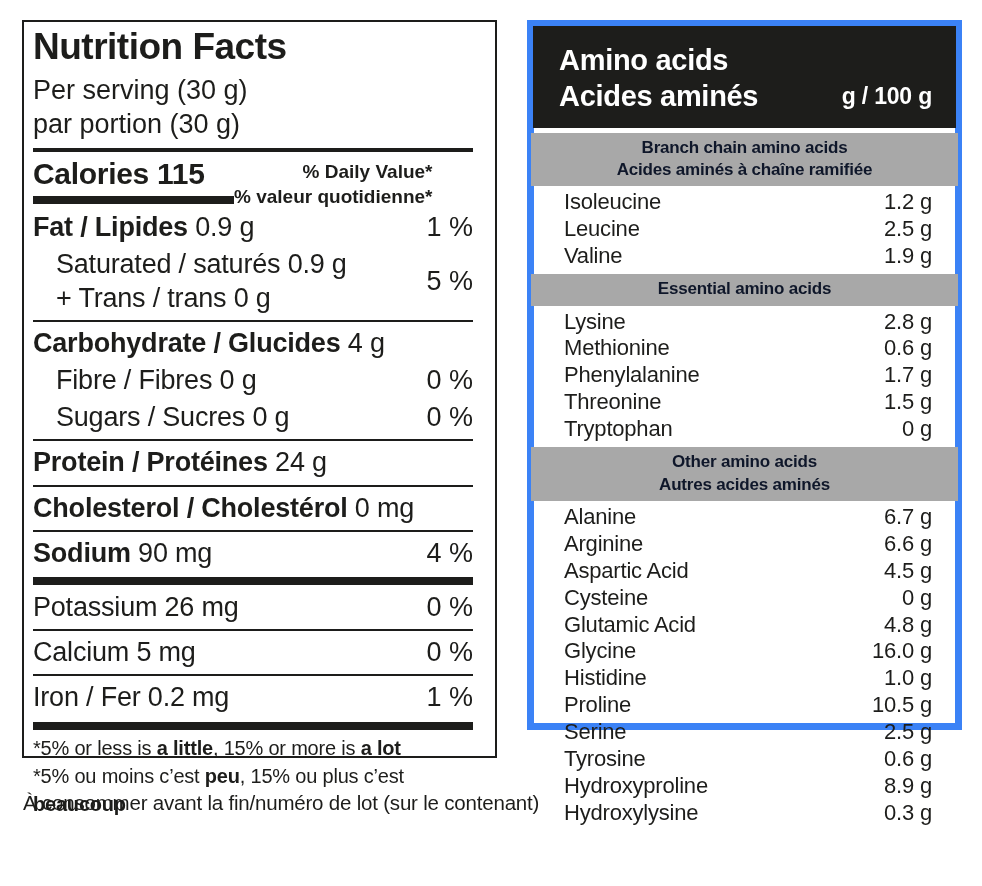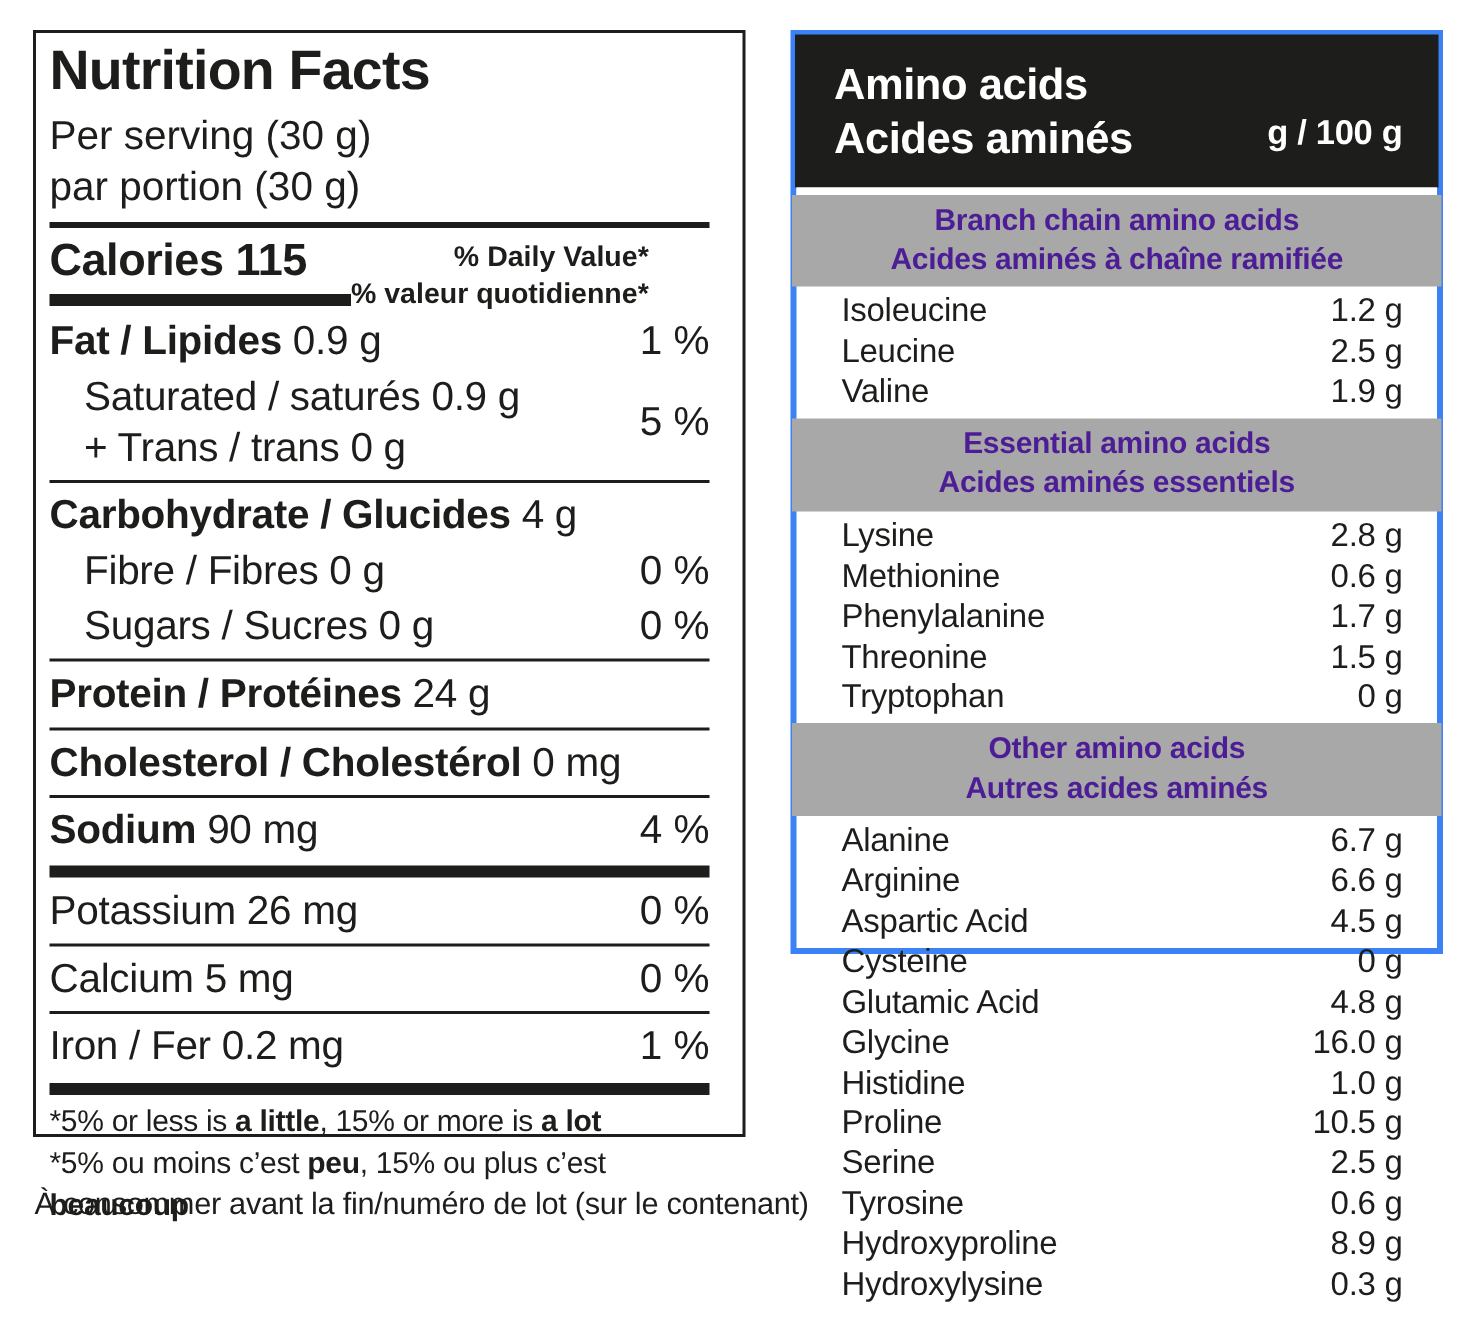--- a/index.html
+++ b/index.html
@@ -34,40 +34,40 @@
   .div-thin{height:2px;background:#1d1d1b;margin:3px 0;}
   .div-thick{height:8px;background:#1d1d1b;margin:5px 0 4px 0;}
   .nf-row{display:flex;justify-content:space-between;font-size:27px;line-height:1.23;padding:2px 0;gap:43px;}
   .nf-row .nf-name{letter-spacing:-0.2px;}
   .nf-row.nf-sub .nf-name{padding-left:23px;}
   .nf-pct{white-space:nowrap;align-self:center;padding-left:8px;}
   .nf-foot{font-size:20px;line-height:1.42;letter-spacing:-0.2px;margin-top:4px;}
   
   .aa-box{
     position:absolute;left:527px;top:20px;
-    width:435px;height:616px;
-    border:4px solid #3b82f6;
+    width:435px;height:710px;
+    border:7px solid #3b82f6;
     box-sizing:border-box;
     background:#fff;
   }
   .aa-header{
     background:#1d1d1b;color:#ffffff;
     margin:-1px -1px 0 -1px;
     padding:16px 24px 13px 26px;
   }
   .aa-title{font-size:29px;font-weight:bold;line-height:1.25;letter-spacing:-0.3px;}
-  .aa-title-row{display:flex;justify-content:space-between;align-items:flex-start;}
+  .aa-title-row{display:flex;justify-content:space-between;align-items:center;}
   .aa-unit{font-size:23px;font-weight:bold;letter-spacing:-0.2px;}
   .aa-gap{height:5px;background:#ffffff;}
   .aa-banner{
-    background:#a8a8a8;color:#4c1d95;
+    background:#a8a8a8;color:#0f172a;
     margin:0 -3px;
     padding:4px 0 5px 0;
     text-align:center;font-weight:bold;
-    font-size:20px;line-height:1.32;letter-spacing:-0.2px;
+    font-size:17px;line-height:1.32;letter-spacing:-0.2px;
   }
   .aa-rows{padding:3px 0 4px 0;}
   .aa-row{
     display:flex;justify-content:space-between;
     padding:0 23px 0 30px;
     font-size:22px;line-height:26.9px;letter-spacing:-0.2px;align-items:center;
   }
   
   .bottom-note{
     position:absolute;left:23px;top:788px;
@@ -197,21 +197,20 @@
             <span>Leucine</span>
             <span>2.5 g</span>
           </div>
           <div class="aa-row">
             <span>Valine</span>
             <span>1.9 g</span>
           </div>
         </div>
         <div class="aa-banner">
           <div>Essential amino acids</div>
-          <div>Acides aminés essentiels</div>
         </div>
         <div class="aa-rows">
           <div class="aa-row">
             <span>Lysine</span>
             <span>2.8 g</span>
           </div>
           <div class="aa-row">
             <span>Methionine</span>
             <span>0.6 g</span>
           </div>

